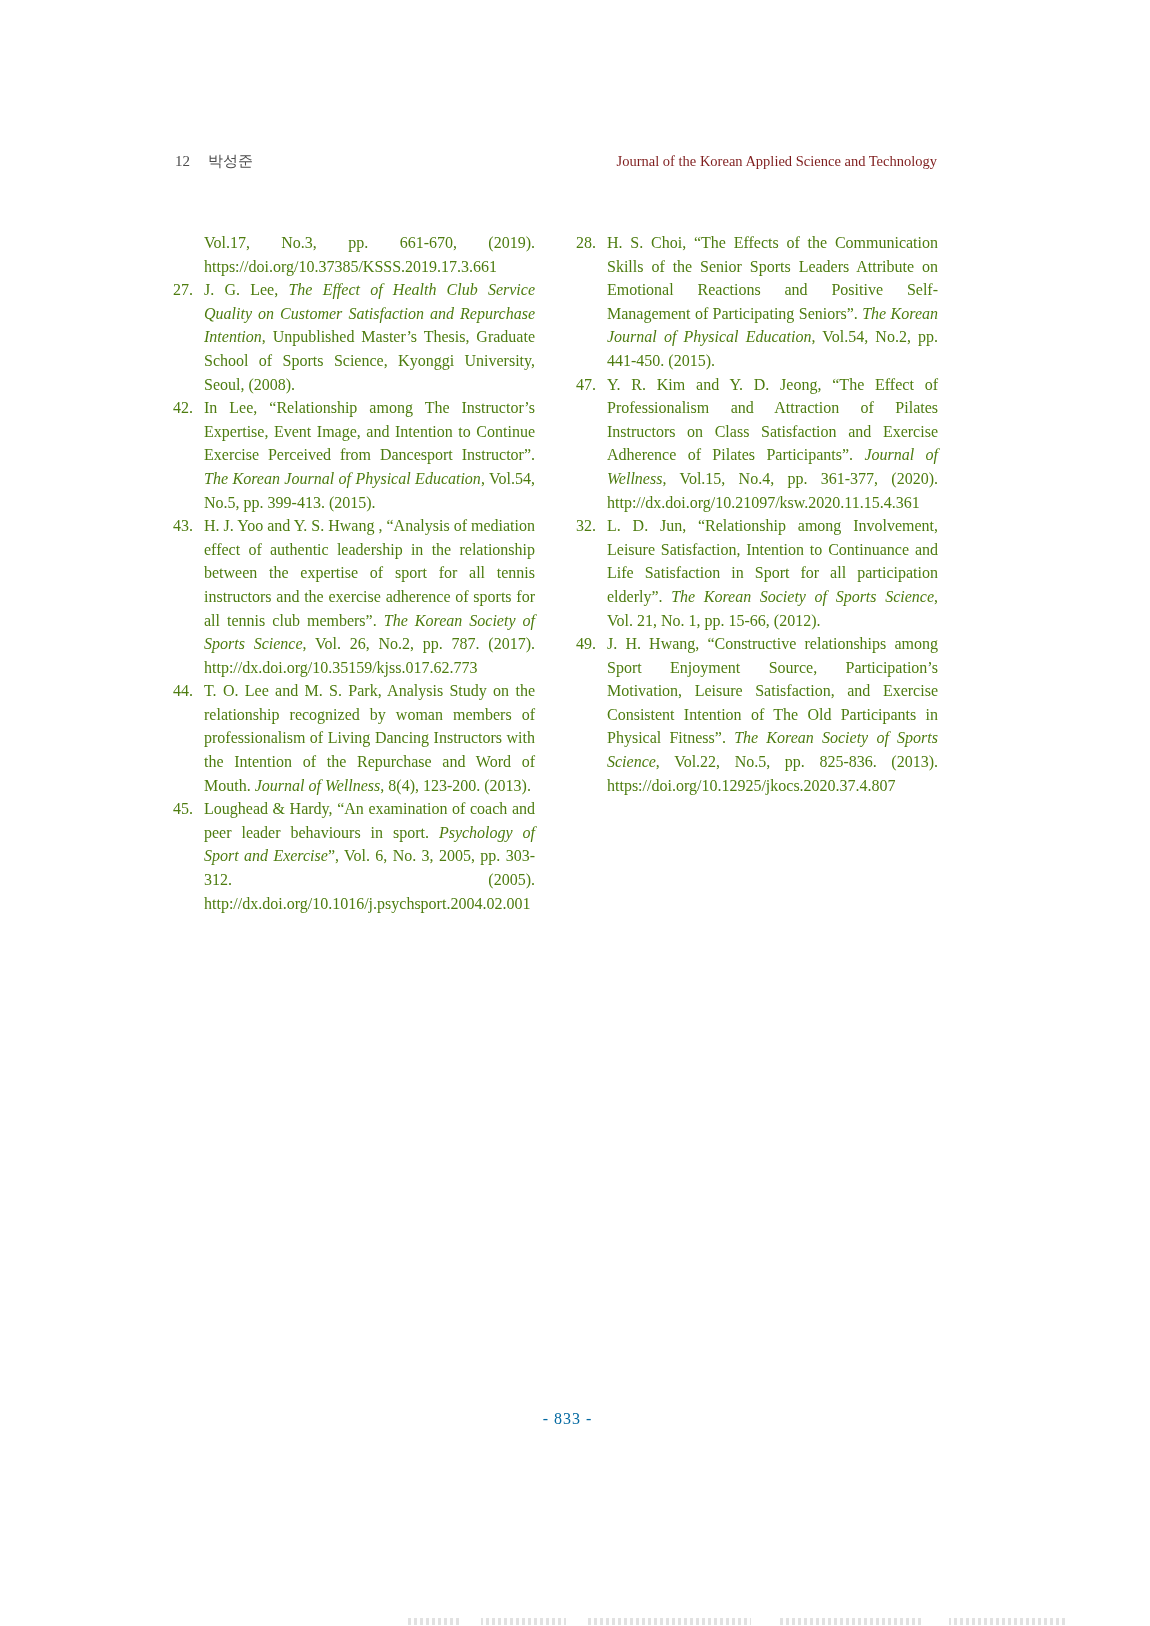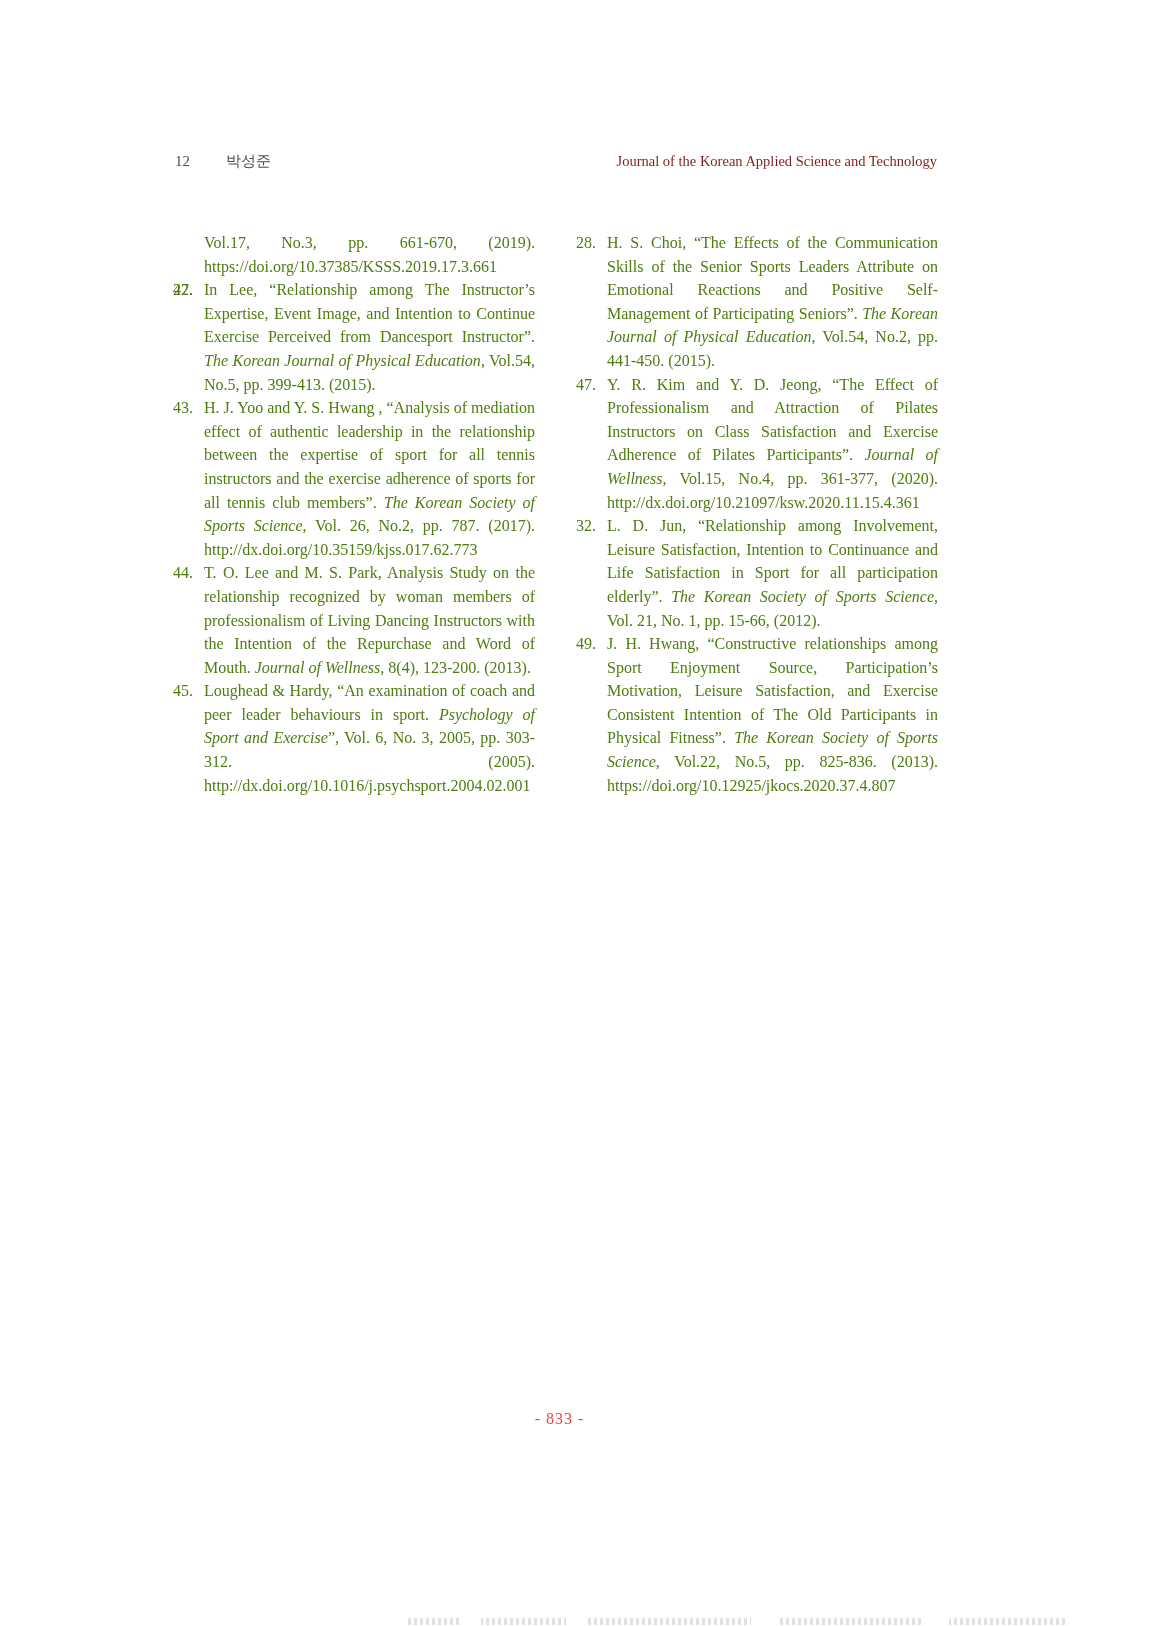--- a/index.html
+++ b/index.html
@@ -19,21 +19,21 @@
     top: 152px;
     left: 175px;
     width: 762px;
     display: flex;
     justify-content: space-between;
     align-items: baseline;
     font-size: 15px;
     color: #4c4c4c;
   }
   .page-header .folio { margin-right: 18px; }
-  .page-header .left-group { display: flex; align-items: baseline; gap: 18px; }
+  .page-header .left-group { display: flex; align-items: baseline; }
   .page-header .journal-name { font-size: 14.5px; color: #7f1d1d; }
 
   
   .col {
     position: absolute;
     top: 231px;
     width: 362px;
     font-size: 16px;
     line-height: 23.6px;
     text-align: justify;
@@ -43,25 +43,25 @@
   .col-right { left: 576px; }
 
   .ref { position: relative; padding-left: 31px; }
   .ref .num { position: absolute; left: 0; top: 0; }
   .it { font-style: italic; }
 
   
   .page-number {
     position: absolute;
     top: 1410px;
-    left: 8px;
+    left: 16px;
     width: 1103px;
     text-align: center;
     font-size: 16px;
-    color: #ef4444;
+    color: #0369a1;
     letter-spacing: 1px;
   }
 
   
   .clipped-bottom {
     position: absolute;
     top: 1618px;
     left: 408px;
     width: 660px;
     height: 7px;
@@ -85,21 +85,21 @@
 <div class="page-header">
   <span class="left-group">
     <span class="folio">12</span>
     <span>박성준</span>
   </span>
   <span class="journal-name">Journal of the Korean Applied Science and Technology</span>
 </div>
 
 <div class="col col-left">
     <div class="ref"><span class="num"></span><span><span>Vol.17, No.3, pp. 661-670, (2019). https://doi.org/10.37385/KSSS.2019.17.3.661</span></span></div>
-    <div class="ref"><span class="num">27.</span></div>
+    <div class="ref"><span class="num">27.</span><span><span>J. G. Lee, </span><span class="it">The Effect of Health Club Service Quality on Customer Satisfaction and Repurchase Intention</span><span>, Unpublished Master’s Thesis, Graduate School of Sports Science, Kyonggi University, Seoul, (2008).</span></span></div>
     <div class="ref"><span class="num">42.</span><span><span>In Lee, “Relationship among The Instructor’s Expertise, Event Image, and Intention to Continue Exercise Perceived from Dancesport Instructor”. </span><span class="it">The Korean Journal of Physical Education</span><span>, Vol.54, No.5, pp. 399-413. (2015).</span></span></div>
     <div class="ref"><span class="num">43.</span><span><span>H. J. Yoo and Y. S. Hwang , “Analysis of mediation effect of authentic leadership in the relationship between the expertise of sport for all tennis instructors and the exercise adherence of sports for all tennis club members”. </span><span class="it">The Korean Society of Sports Science</span><span>, Vol. 26, No.2, pp. 787. (2017). http://dx.doi.org/10.35159/kjss.017.62.773</span></span></div>
     <div class="ref"><span class="num">44.</span><span><span>T. O. Lee and M. S. Park, Analysis Study on the relationship recognized by woman members of professionalism of Living Dancing Instructors with the Intention of the Repurchase and Word of Mouth. </span><span class="it">Journal of Wellness</span><span>, 8(4), 123-200. (2013).</span></span></div>
     <div class="ref"><span class="num">45.</span><span><span>Loughead &amp; Hardy, “An examination of coach and peer leader behaviours in sport. </span><span class="it">Psychology of Sport and Exercise</span><span>”, Vol. 6, No. 3, 2005, pp. 303-312. (2005). http://dx.doi.org/10.1016/j.psychsport.2004.02.001</span></span></div>
   </div>
 <div class="col col-right">
     <div class="ref"><span class="num">28.</span><span><span>H. S. Choi, “The Effects of the Communication Skills of the Senior Sports Leaders Attribute on Emotional Reactions and Positive Self-Management of Participating Seniors”. </span><span class="it">The Korean Journal of Physical Education</span><span>, Vol.54, No.2, pp. 441-450. (2015).</span></span></div>
     <div class="ref"><span class="num">47.</span><span><span>Y. R. Kim and Y. D. Jeong, “The Effect of Professionalism and Attraction of Pilates Instructors on Class Satisfaction and Exercise Adherence of Pilates Participants”. </span><span class="it">Journal of Wellness</span><span>, Vol.15, No.4, pp. 361-377, (2020). http://dx.doi.org/10.21097/ksw.2020.11.15.4.361</span></span></div>
     <div class="ref"><span class="num">32.</span><span><span>L. D. Jun, “Relationship among Involvement, Leisure Satisfaction, Intention to Continuance and Life Satisfaction in Sport for all participation elderly”. </span><span class="it">The Korean Society of Sports Science</span><span>, Vol. 21, No. 1, pp. 15-66, (2012).</span></span></div>
     <div class="ref"><span class="num">49.</span><span><span>J. H. Hwang, “Constructive relationships among Sport Enjoyment Source, Participation’s Motivation, Leisure Satisfaction, and Exercise Consistent Intention of The Old Participants in Physical Fitness”. </span><span class="it">The Korean Society of Sports Science</span><span>, Vol.22, No.5, pp. 825-836. (2013). https://doi.org/10.12925/jkocs.2020.37.4.807</span></span></div>

